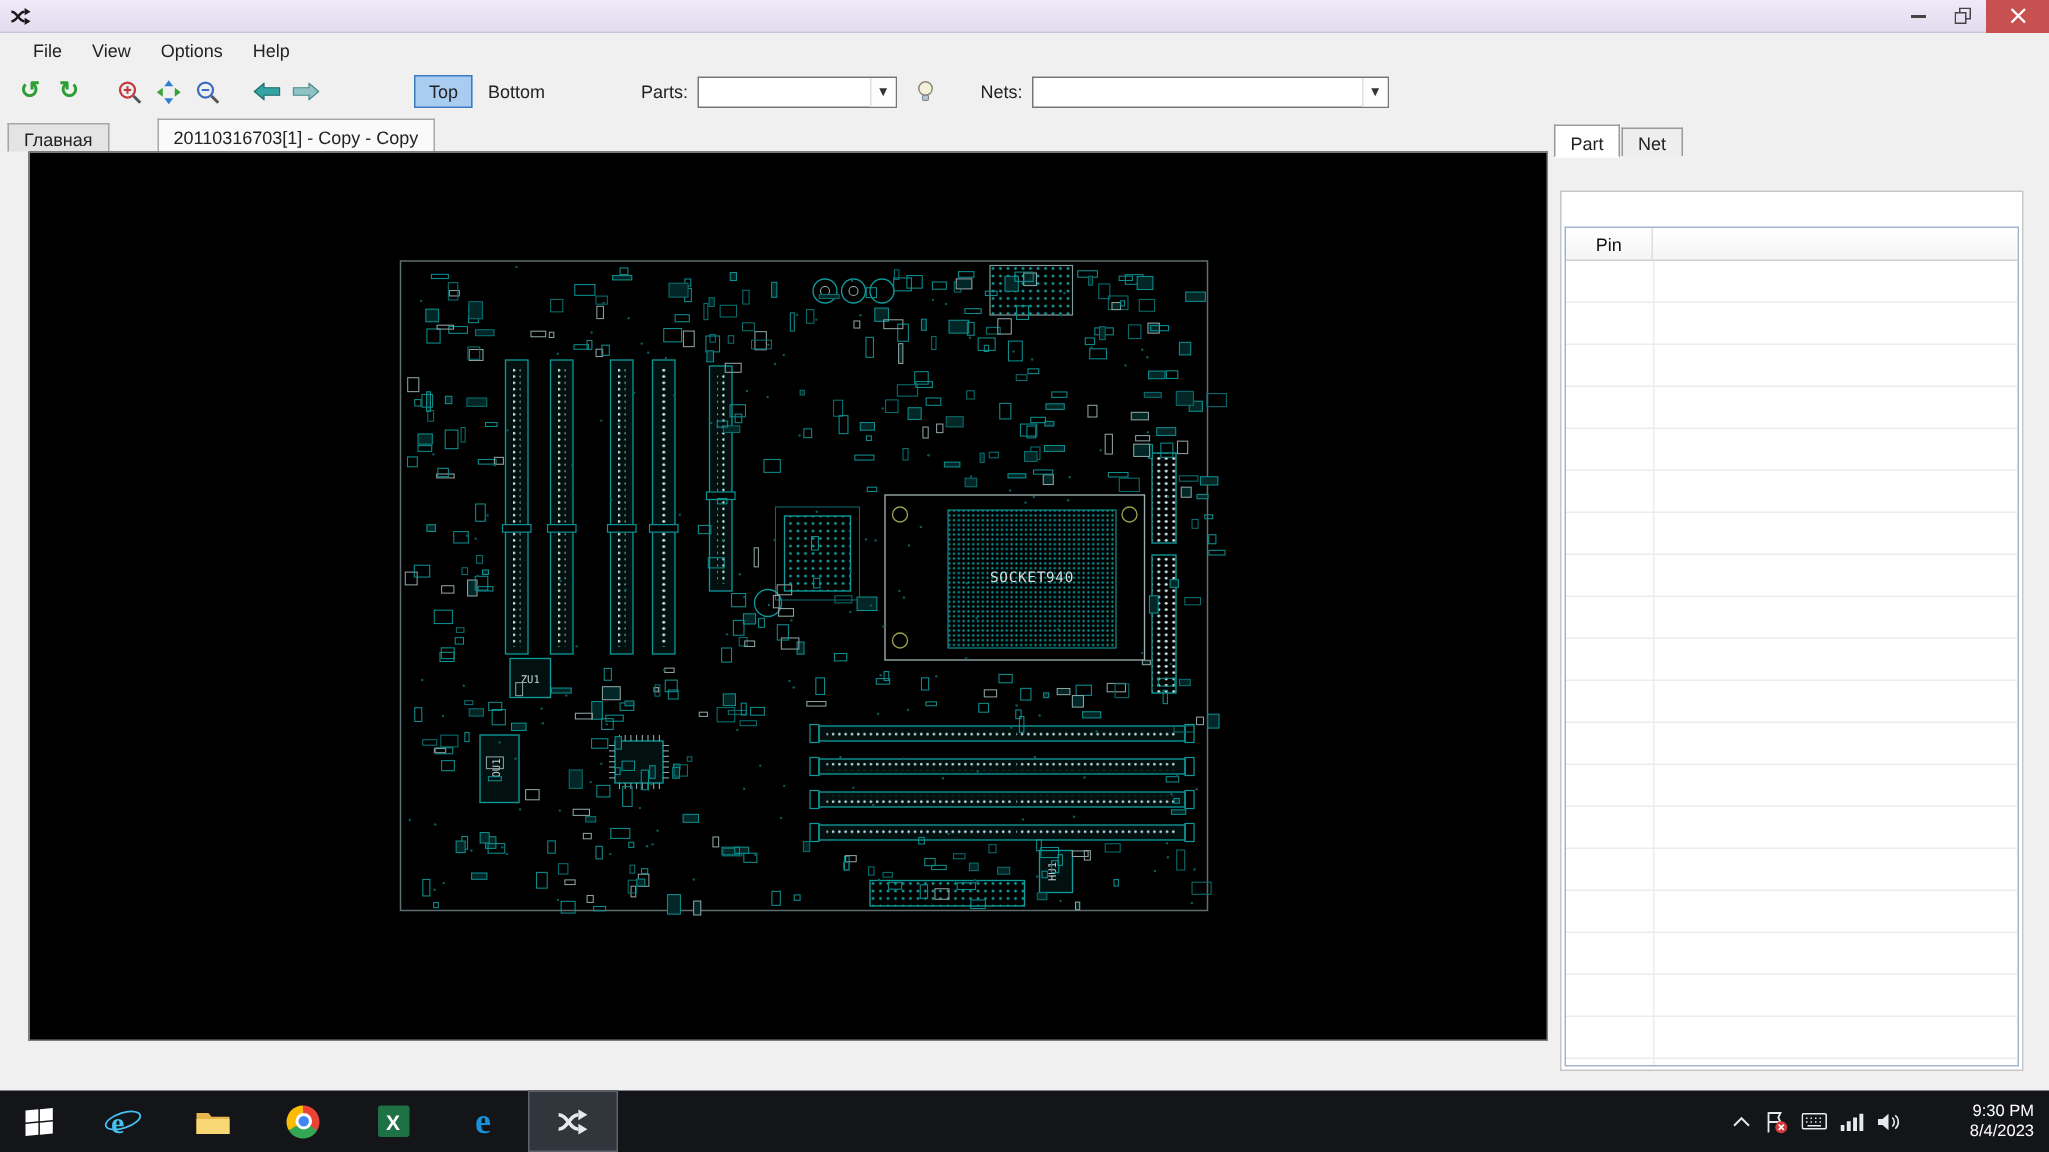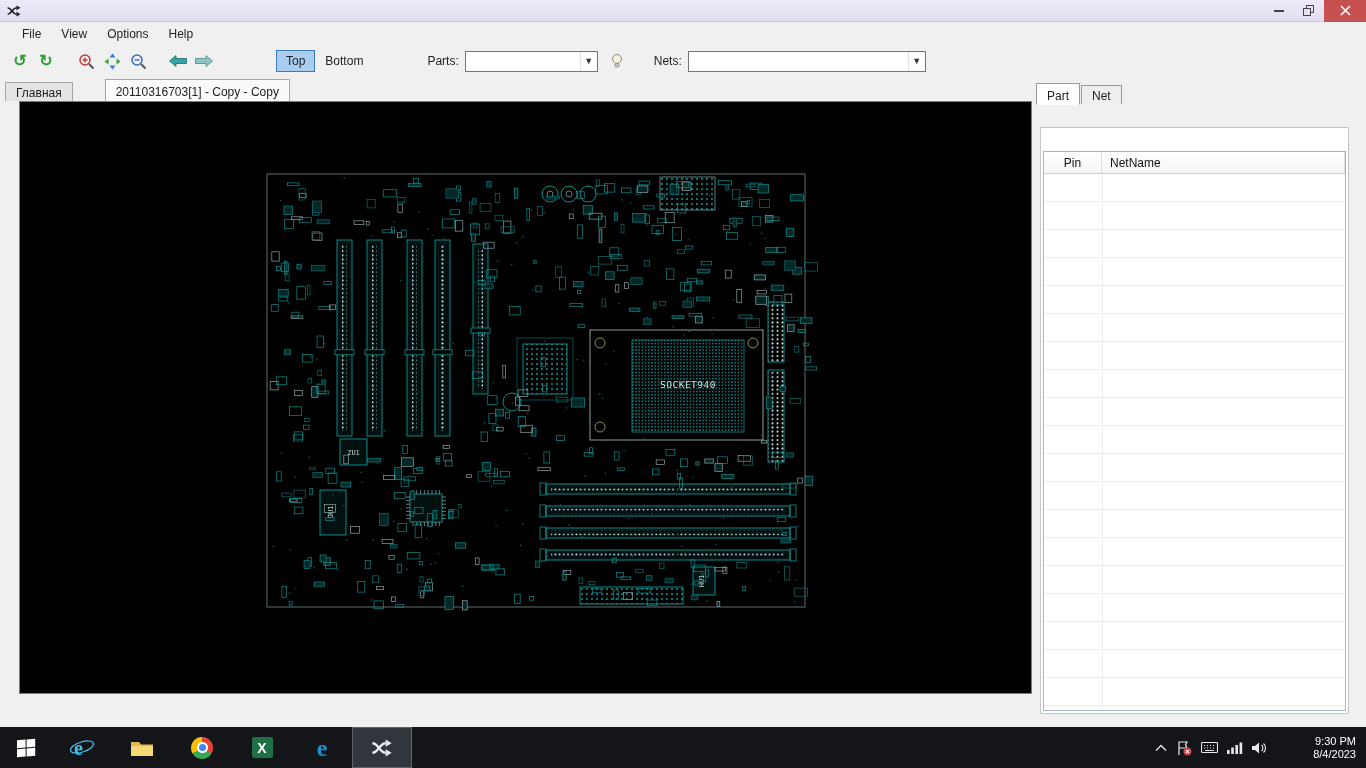--- a/index.html
+++ b/index.html
@@ -841,21 +841,20 @@
 </div>
 
 <div class="side-tabs">
   <div class="side-tab active">Part</div>
   <div class="side-tab">Net</div>
 </div>
 <div class="side-panel">
   <div class="listview">
     <div class="lv-header">
       <div class="lv-h1">Pin</div>
-      <div class="lv-h2">NetName</div>
     </div>
     <div class="lv-body" id="lv-body">
       <div class="col-divider"></div>
     <div class="lv-row"></div>
         <div class="lv-row"></div>
         <div class="lv-row"></div>
         <div class="lv-row"></div>
         <div class="lv-row"></div>
         <div class="lv-row"></div>
         <div class="lv-row"></div>

